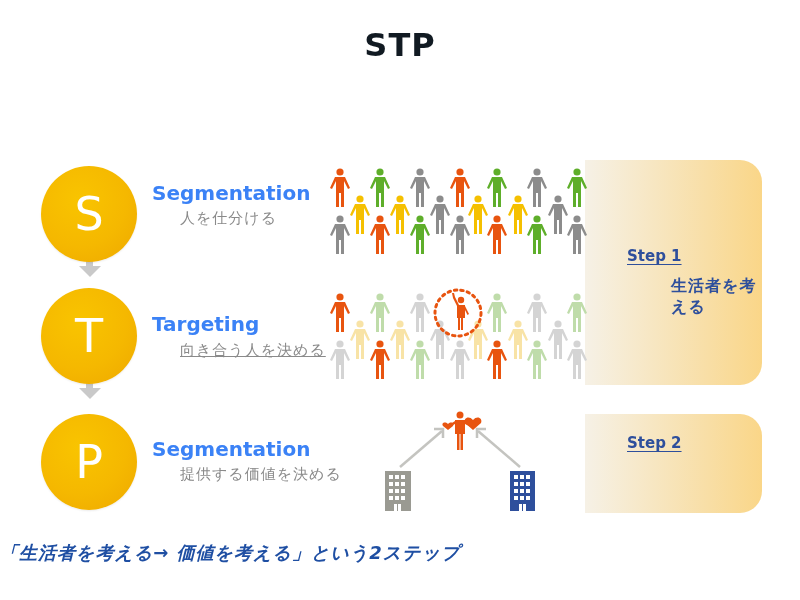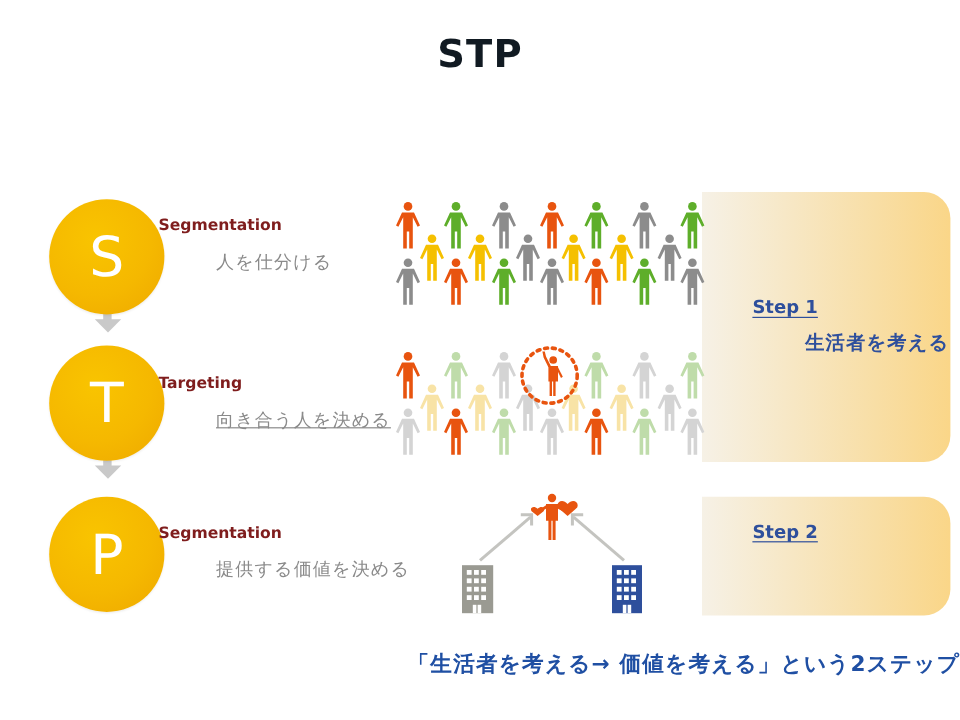--- a/index.html
+++ b/index.html
@@ -8,31 +8,31 @@
   .title { position:absolute; top:26px; left:0; width:800px; text-align:center;
            font-size:32px; font-weight:bold; color:#111a22; letter-spacing:1px; }
   .circle { position:absolute; width:96px; height:96px; border-radius:50%;
             background:radial-gradient(circle at 40% 35%, #f9c400 0%, #f5b800 55%, #eea800 100%);
             color:#fff; font-size:46px; text-align:center; line-height:96px;
             box-shadow: 0 1px 2px rgba(0,0,0,0.08); }
   .connector { position:absolute; left:86px; width:7px; background:#c9c9c9; }
   .arrowhead { position:absolute; left:79px; width:0; height:0;
                border-left:11px solid transparent; border-right:11px solid transparent;
                border-top:11px solid #c9c9c9; }
-  .label-en { position:absolute; left:132px; font-size:13px; font-weight:bold; color:#7f1d1d; }
+  .label-en { position:absolute; left:152px; font-size:20px; font-weight:bold; color:#3b82f6; }
   .label-ja { position:absolute; left:148px; font-size:15px; color:#8a8a8a; letter-spacing:1px;margin-left:32px; }
   .people { position:absolute; left:328px; width:265px; }
   .person { position:absolute; }
-  .step-box { position:absolute; left:585px; width:207px; border-radius:0 22px 22px 0;
+  .step-box { position:absolute; left:585px; width:177px; border-radius:0 22px 22px 0;
               background:linear-gradient(to right, #f6f1e6 0%, #f8dea5 70%, #fad688 100%); }
   .step-title { position:absolute; left:42px; font-size:15px; font-weight:bold; color:#2e4f9c;
                 text-decoration:underline; text-underline-offset:3px; }
   .step-desc { position:absolute; left:42px; font-size:16px; font-weight:bold; color:#2e4f9c; letter-spacing:1px;margin-left:44px; }
-  .footer { position:absolute; top:541px; left:0; width:800px; text-align:right;
-            font-size:18px; font-weight:bold; color:#1f4fa3; letter-spacing:1px; }
+  .footer { position:absolute; top:541px; left:0; width:800px; text-align:left;
+            font-size:18px; font-weight:bold; color:#1f4fa3; letter-spacing:1px;font-style:italic; }
 </style>
 </head>
 <body>
 
 <div class="title">STP</div>
 
 <div class="connector" style="top:250px;height:18px;"></div>
 <div class="arrowhead" style="top:266px;"></div>
 <div class="connector" style="top:372px;height:18px;"></div>
 <div class="arrowhead" style="top:388px;"></div>

